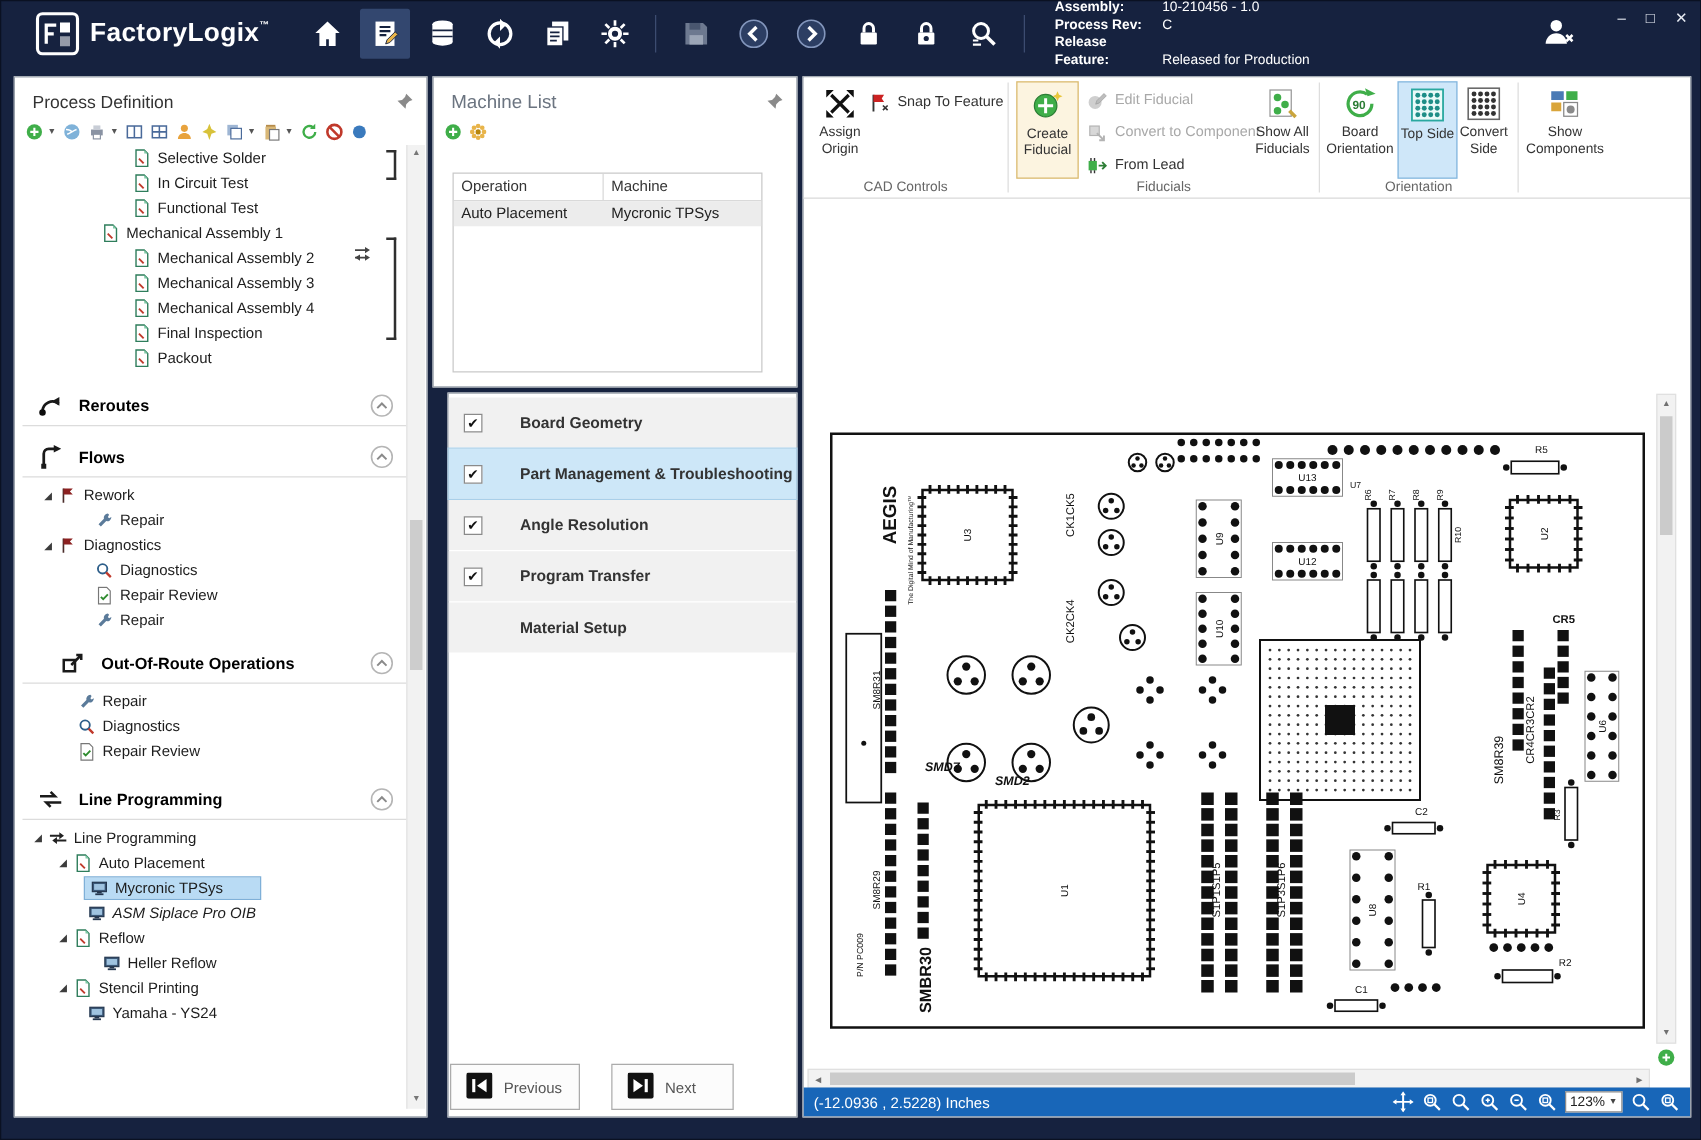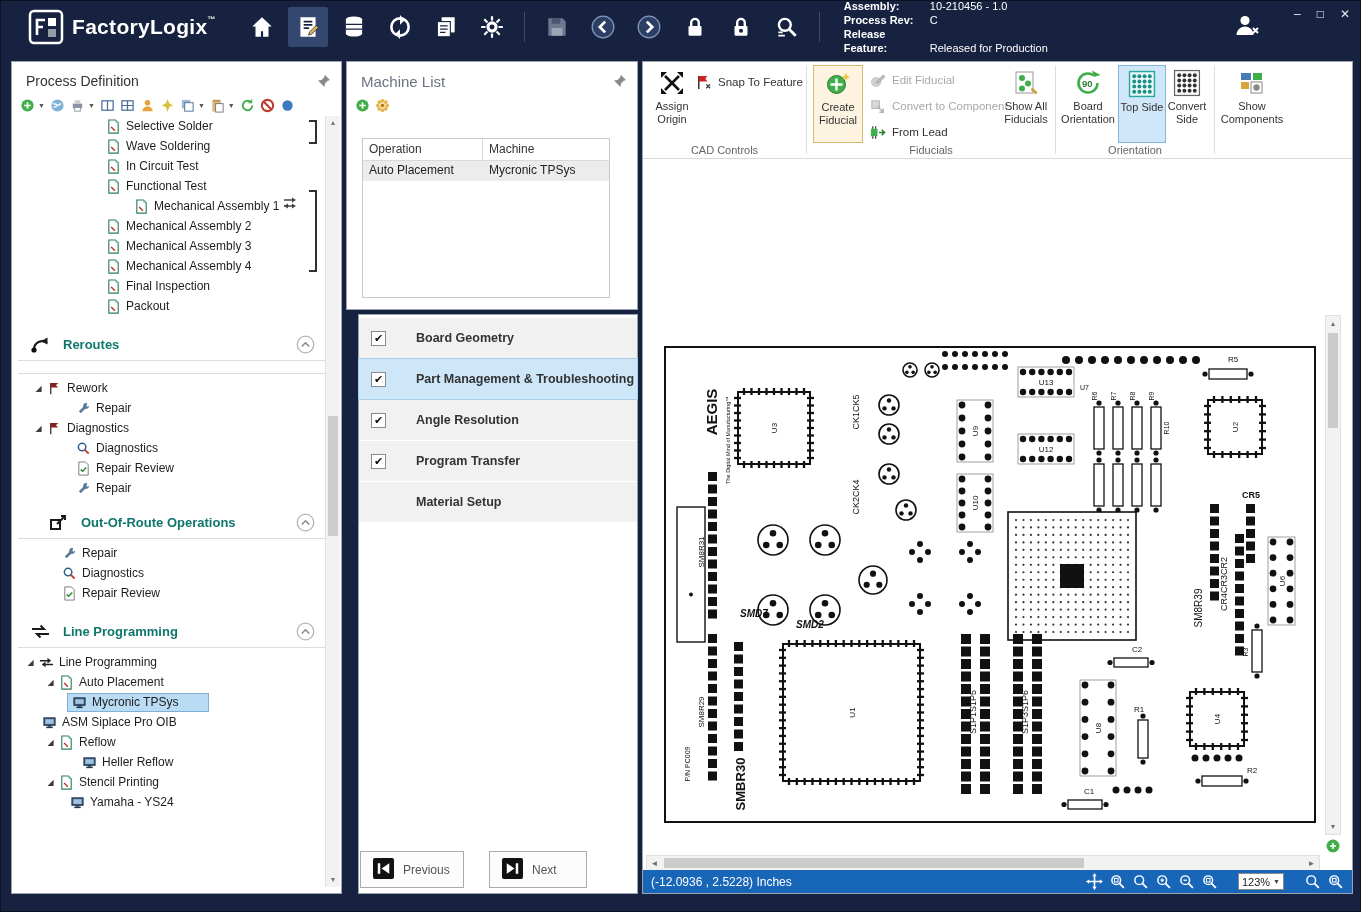--- a/index.html
+++ b/index.html
@@ -38,21 +38,21 @@
 .mini{width:15px;height:15px;display:inline-flex}
 .mini svg{width:100%;height:100%}
 .caret{font-size:7px;color:#555;margin-left:-2px}
 
 .trow{height:20px;display:flex;align-items:center;font-size:12px;color:#1d1d1d;white-space:nowrap}
 .exp{width:13px;font-size:8px;color:#3c3c3c;text-align:center;flex:0 0 13px}
 .tinner{display:flex;align-items:center;padding:1px 4px 1px 0}
 .tinner.sel{background:#b9dbf4;outline:1px solid #7fb0d8;padding:1px 30px 1px 2px}
 .tico{width:15px;height:15px;margin:0 5px 0 2px;flex:0 0 15px}
 .tico svg{width:100%;height:100%}
-.section-row{display:flex;align-items:center;height:28px;padding-left:18px;font-weight:bold;font-size:13px;color:#0f766e;position:relative}
+.section-row{display:flex;align-items:center;height:28px;padding-left:18px;font-weight:bold;font-size:13px;color:#000000;position:relative}
 .section-row.indent{padding-left:36px}
 .sico{width:21px;height:21px;margin-right:12px}
 .sico svg{width:100%;height:100%}
 .chev{margin-left:auto;margin-right:26px;width:19px;height:19px}
 .divider{border-bottom:1px solid #dcdcdc;margin:2px 6px 4px 6px}
 .gap6{height:6px}.gap10{height:10px}.gap14{height:14px}
 
 .bracket{position:absolute;right:24px;width:8px;border:2px solid #2f2f2f;border-left:none}
 #bracket1{top:58px;height:24px}
 #bracket2{top:128px;height:82px}
@@ -102,21 +102,21 @@
 #v-scroll .arr.up{top:0}#v-scroll .arr.dn{bottom:0}
 #v-scroll .thumb{position:absolute;left:2px;right:2px;top:17px;height:95px;background:#cbcbcb}
 #fit-btn{position:absolute;right:11px;top:526px;width:16px;height:16px}
 #h-scroll{position:absolute;left:3px;right:32px;top:543px;height:16px;background:#f2f2f2;border:1px solid #e0e0e0}
 #h-scroll .arr{position:absolute;top:0;bottom:0;width:15px;text-align:center;font-size:8px;color:#707070;line-height:15px}
 #h-scroll .arr.lf{left:0}#h-scroll .arr.rt{right:0}
 #h-scroll .thumb{position:absolute;top:2px;bottom:2px;left:17px;width:420px;background:#cbcbcb}
 #canvas-status{position:absolute;left:0;right:0;bottom:0;height:23px;background:#1866b8;display:flex;align-items:center;color:#fff}
 #coord-text{font-size:12px;padding-left:8px}
 .zgroup{display:flex;align-items:center;gap:6px}
-#status-right{margin-left:auto;display:flex;align-items:flex-end;gap:20px;padding-right:8px}
+#status-right{margin-left:auto;display:flex;align-items:flex-end;gap:6px;padding-right:8px}
 .zic{width:17px;height:17px}
 .zic svg{width:100%;height:100%}
 #zoom-box{height:17px;background:#fff;border:1px solid #8a8a8a;color:#222;font-size:11px;display:flex;align-items:center;padding:0 3px;gap:3px}
 #zoom-box .dd{font-size:7px;color:#444}
 </style>
 </head>
 <body>
 
 <div class="window">
 
@@ -332,44 +332,34 @@
             <span class="tlabel">Selective Solder</span>
           </span>
         </div>
         <div class="trow" style="padding-left: 92px;">
           <span class="tinner">
             <span class="tico"><svg viewBox="0 0 16 16">
                 <path d="M3 1h7l3 3v11H3z" fill="#fff" stroke="#2e7d5b" stroke-width="1.2"></path>
                 <path d="M10 1l3 3h-3z" fill="#7fc9a6"></path>
                 <path d="M5.5 8.5l4 4" stroke="#c0392b" stroke-width="1.6"></path>
               </svg></span>
-            <span class="tlabel">Wave Soldering</span>
+            <span class="tlabel">In Circuit Test</span>
           </span>
         </div>
         <div class="trow" style="padding-left: 92px;">
           <span class="tinner">
             <span class="tico"><svg viewBox="0 0 16 16">
                 <path d="M3 1h7l3 3v11H3z" fill="#fff" stroke="#2e7d5b" stroke-width="1.2"></path>
                 <path d="M10 1l3 3h-3z" fill="#7fc9a6"></path>
                 <path d="M5.5 8.5l4 4" stroke="#c0392b" stroke-width="1.6"></path>
               </svg></span>
-            <span class="tlabel">In Circuit Test</span>
-          </span>
-        </div>
-        <div class="trow" style="padding-left: 92px;">
-          <span class="tinner">
-            <span class="tico"><svg viewBox="0 0 16 16">
-                <path d="M3 1h7l3 3v11H3z" fill="#fff" stroke="#2e7d5b" stroke-width="1.2"></path>
-                <path d="M10 1l3 3h-3z" fill="#7fc9a6"></path>
-                <path d="M5.5 8.5l4 4" stroke="#c0392b" stroke-width="1.6"></path>
-              </svg></span>
             <span class="tlabel">Functional Test</span>
           </span>
         </div>
-        <div class="trow" style="padding-left: 120px;">
+        <div class="trow" style="padding-left: 67px;">
           <span class="tinner">
             <span class="tico"><svg viewBox="0 0 16 16">
                 <path d="M3 1h7l3 3v11H3z" fill="#fff" stroke="#2e7d5b" stroke-width="1.2"></path>
                 <path d="M10 1l3 3h-3z" fill="#7fc9a6"></path>
                 <path d="M5.5 8.5l4 4" stroke="#c0392b" stroke-width="1.6"></path>
               </svg></span>
             <span class="tlabel">Mechanical Assembly 1</span>
           </span>
         </div>
         <div class="trow" style="padding-left: 92px;">
@@ -431,20 +421,32 @@
             <circle cx="4" cy="16" r="2.6" fill="#0d0d0d"></circle>
           </svg></span>
       <span>Reroutes</span>
       <span class="chev"><svg viewBox="0 0 19 19">
             <circle cx="9.5" cy="9.5" r="8.3" fill="#fff" stroke="#b5b5b5" stroke-width="1.3"></circle>
             <path d="M5.8 11.5l3.7-3.7 3.7 3.7" fill="none" stroke="#8a8a8a" stroke-width="1.6"></path>
           </svg></span>
     </div>
     <div class="divider"></div>
     <div class="gap6"></div>
+    <div class="section-row">
+      <span class="sico"><svg viewBox="0 0 21 21">
+            <path d="M5 17V8a4 4 0 0 1 4-4h7" fill="none" stroke="#1a1a1a" stroke-width="2.2"></path>
+            <path d="M13 1l6 3-6 3z" fill="#1a1a1a"></path>
+            <rect x="3" y="16" width="4" height="4" fill="#1a1a1a"></rect>
+          </svg></span>
+      <span>Flows</span>
+      <span class="chev"><svg viewBox="0 0 19 19">
+            <circle cx="9.5" cy="9.5" r="8.3" fill="#fff" stroke="#b5b5b5" stroke-width="1.3"></circle>
+            <path d="M5.8 11.5l3.7-3.7 3.7 3.7" fill="none" stroke="#8a8a8a" stroke-width="1.6"></path>
+          </svg></span>
+    </div>
     <div class="divider"></div>
     <div id="flows-tree">
         <div class="trow" style="padding-left: 20px;">
           <span class="exp">◢</span>
           <span class="tinner">
             <span class="tico"><svg viewBox="0 0 16 16">
                 <path d="M4 2v12" stroke="#4a2c2a" stroke-width="1.4"></path>
                 <path d="M4 2h8l-2.5 2.5L12 7H4z" fill="#8b2020"></path>
               </svg></span>
             <span class="tlabel">Rework</span>
@@ -574,21 +576,21 @@
           <span class="tinner sel">
             <span class="tico"><svg viewBox="0 0 16 16">
                 <rect x="2" y="3" width="12" height="8" fill="#3b5878" stroke="#24364e"></rect>
                 <rect x="3.5" y="4.5" width="9" height="5" fill="#9fc3e0"></rect>
                 <rect x="6" y="11" width="4" height="1.5" fill="#24364e"></rect>
                 <rect x="4.5" y="12.5" width="7" height="1.5" fill="#24364e"></rect>
               </svg></span>
             <span class="tlabel">Mycronic TPSys</span>
           </span>
         </div>
-        <div class="trow" style="padding-left: 28px;">
+        <div class="trow" style="padding-left: 56px; font-style: italic;">
           <span class="tinner">
             <span class="tico"><svg viewBox="0 0 16 16">
                 <rect x="2" y="3" width="12" height="8" fill="#3b5878" stroke="#24364e"></rect>
                 <rect x="3.5" y="4.5" width="9" height="5" fill="#9fc3e0"></rect>
                 <rect x="6" y="11" width="4" height="1.5" fill="#24364e"></rect>
                 <rect x="4.5" y="12.5" width="7" height="1.5" fill="#24364e"></rect>
               </svg></span>
             <span class="tlabel">ASM Siplace Pro OIB</span>
           </span>
         </div>

